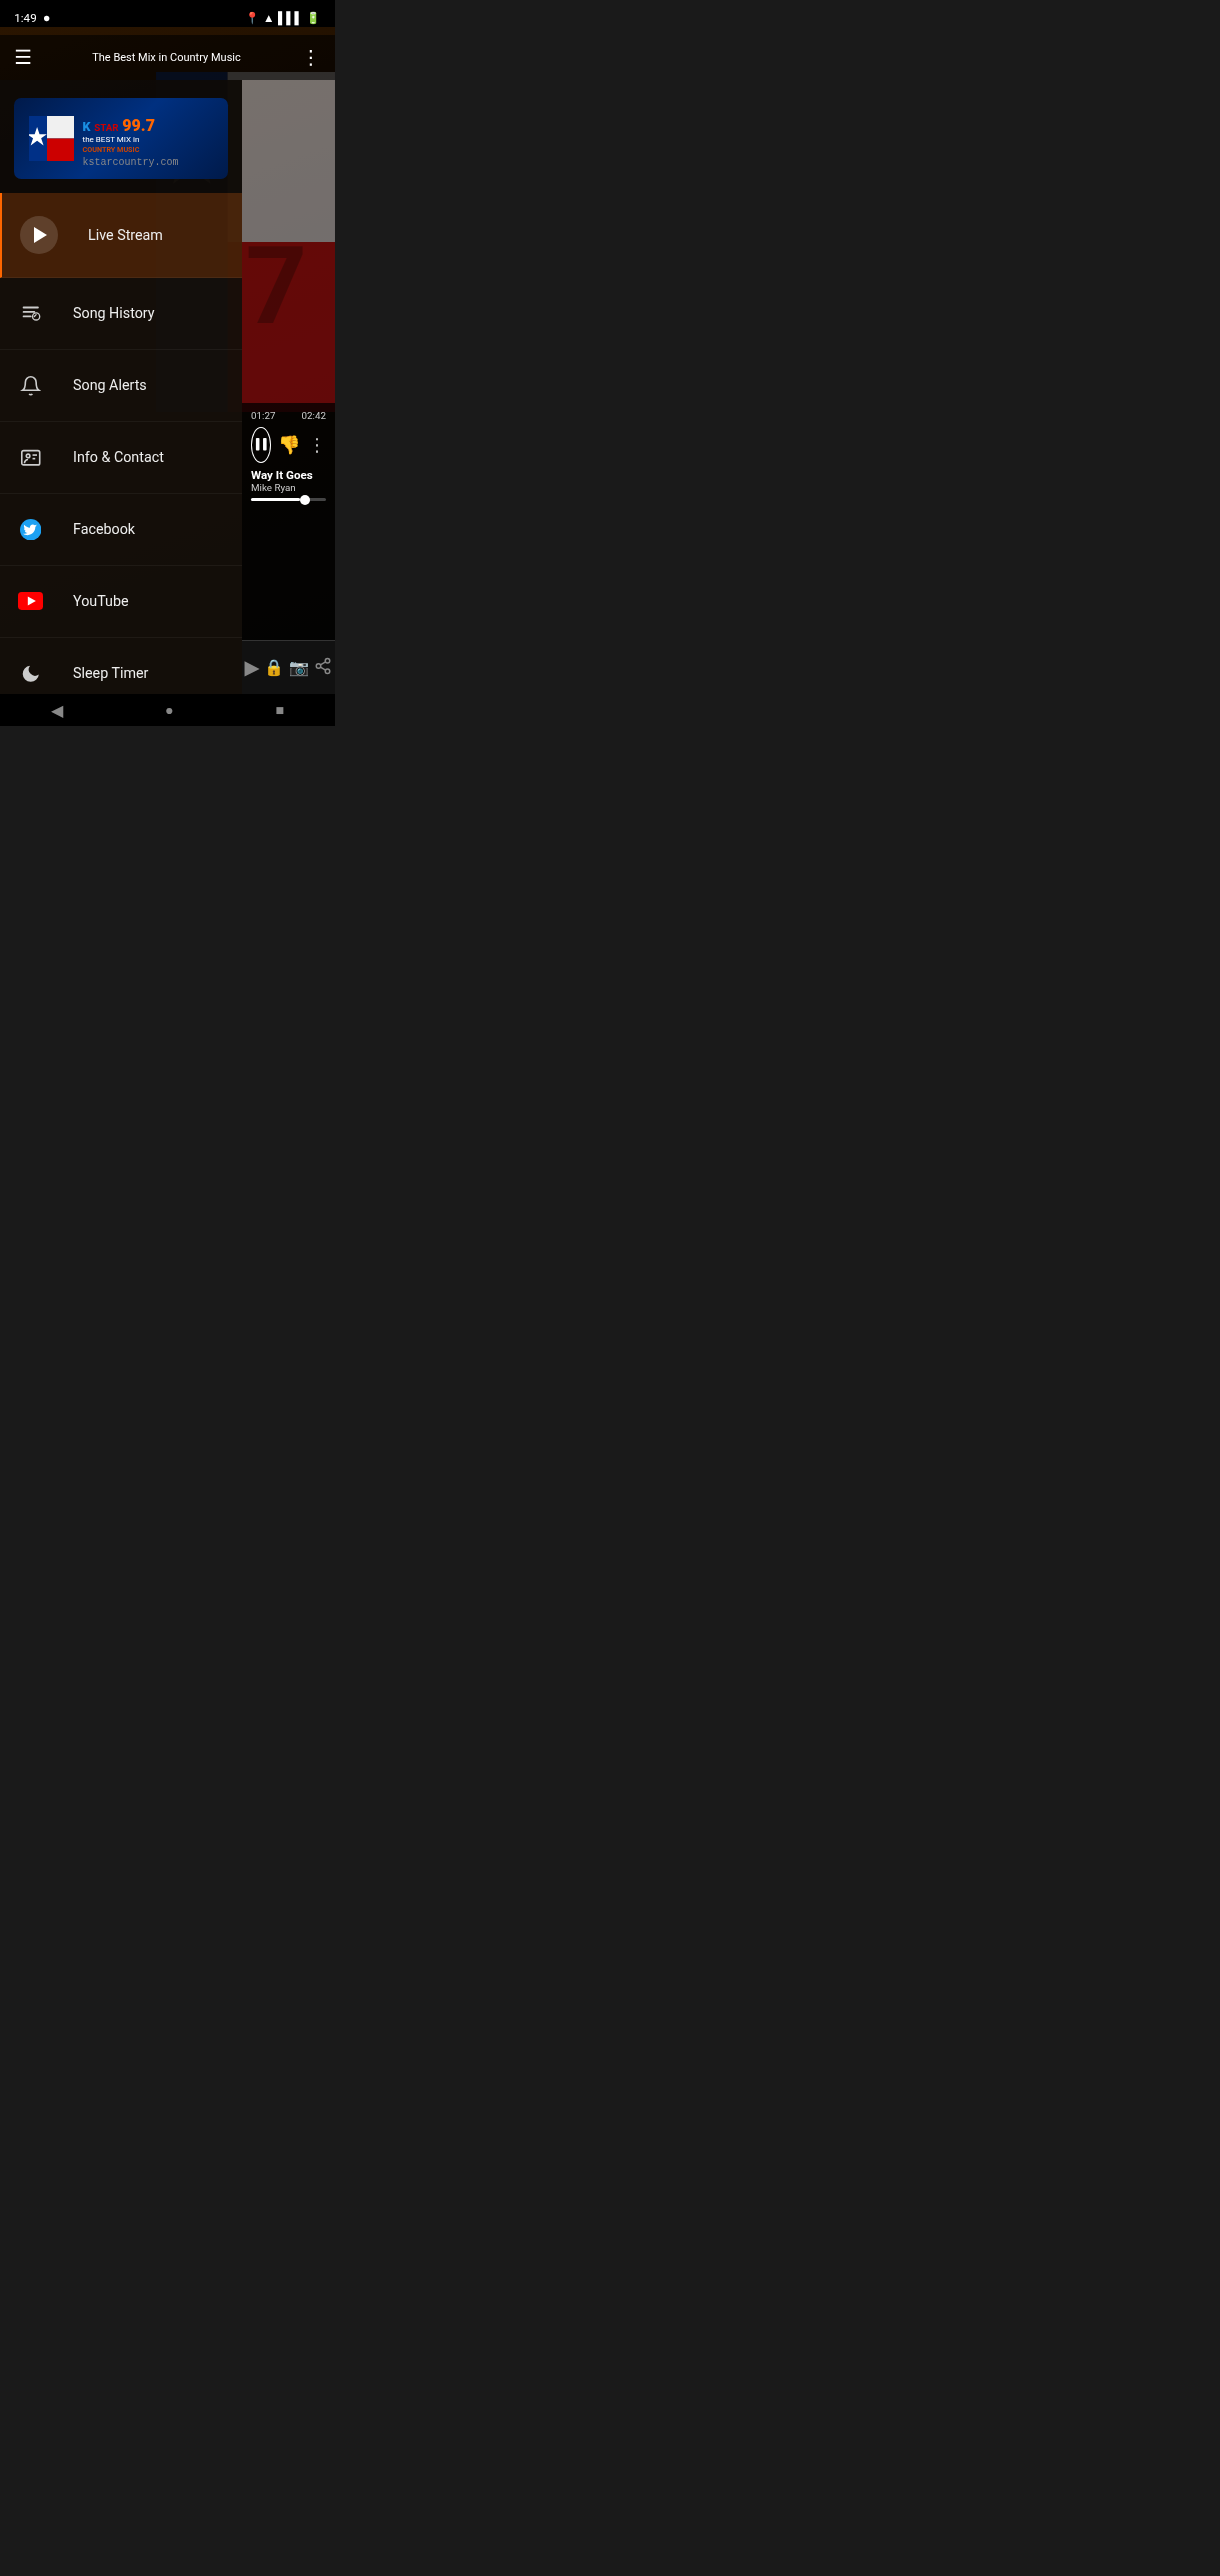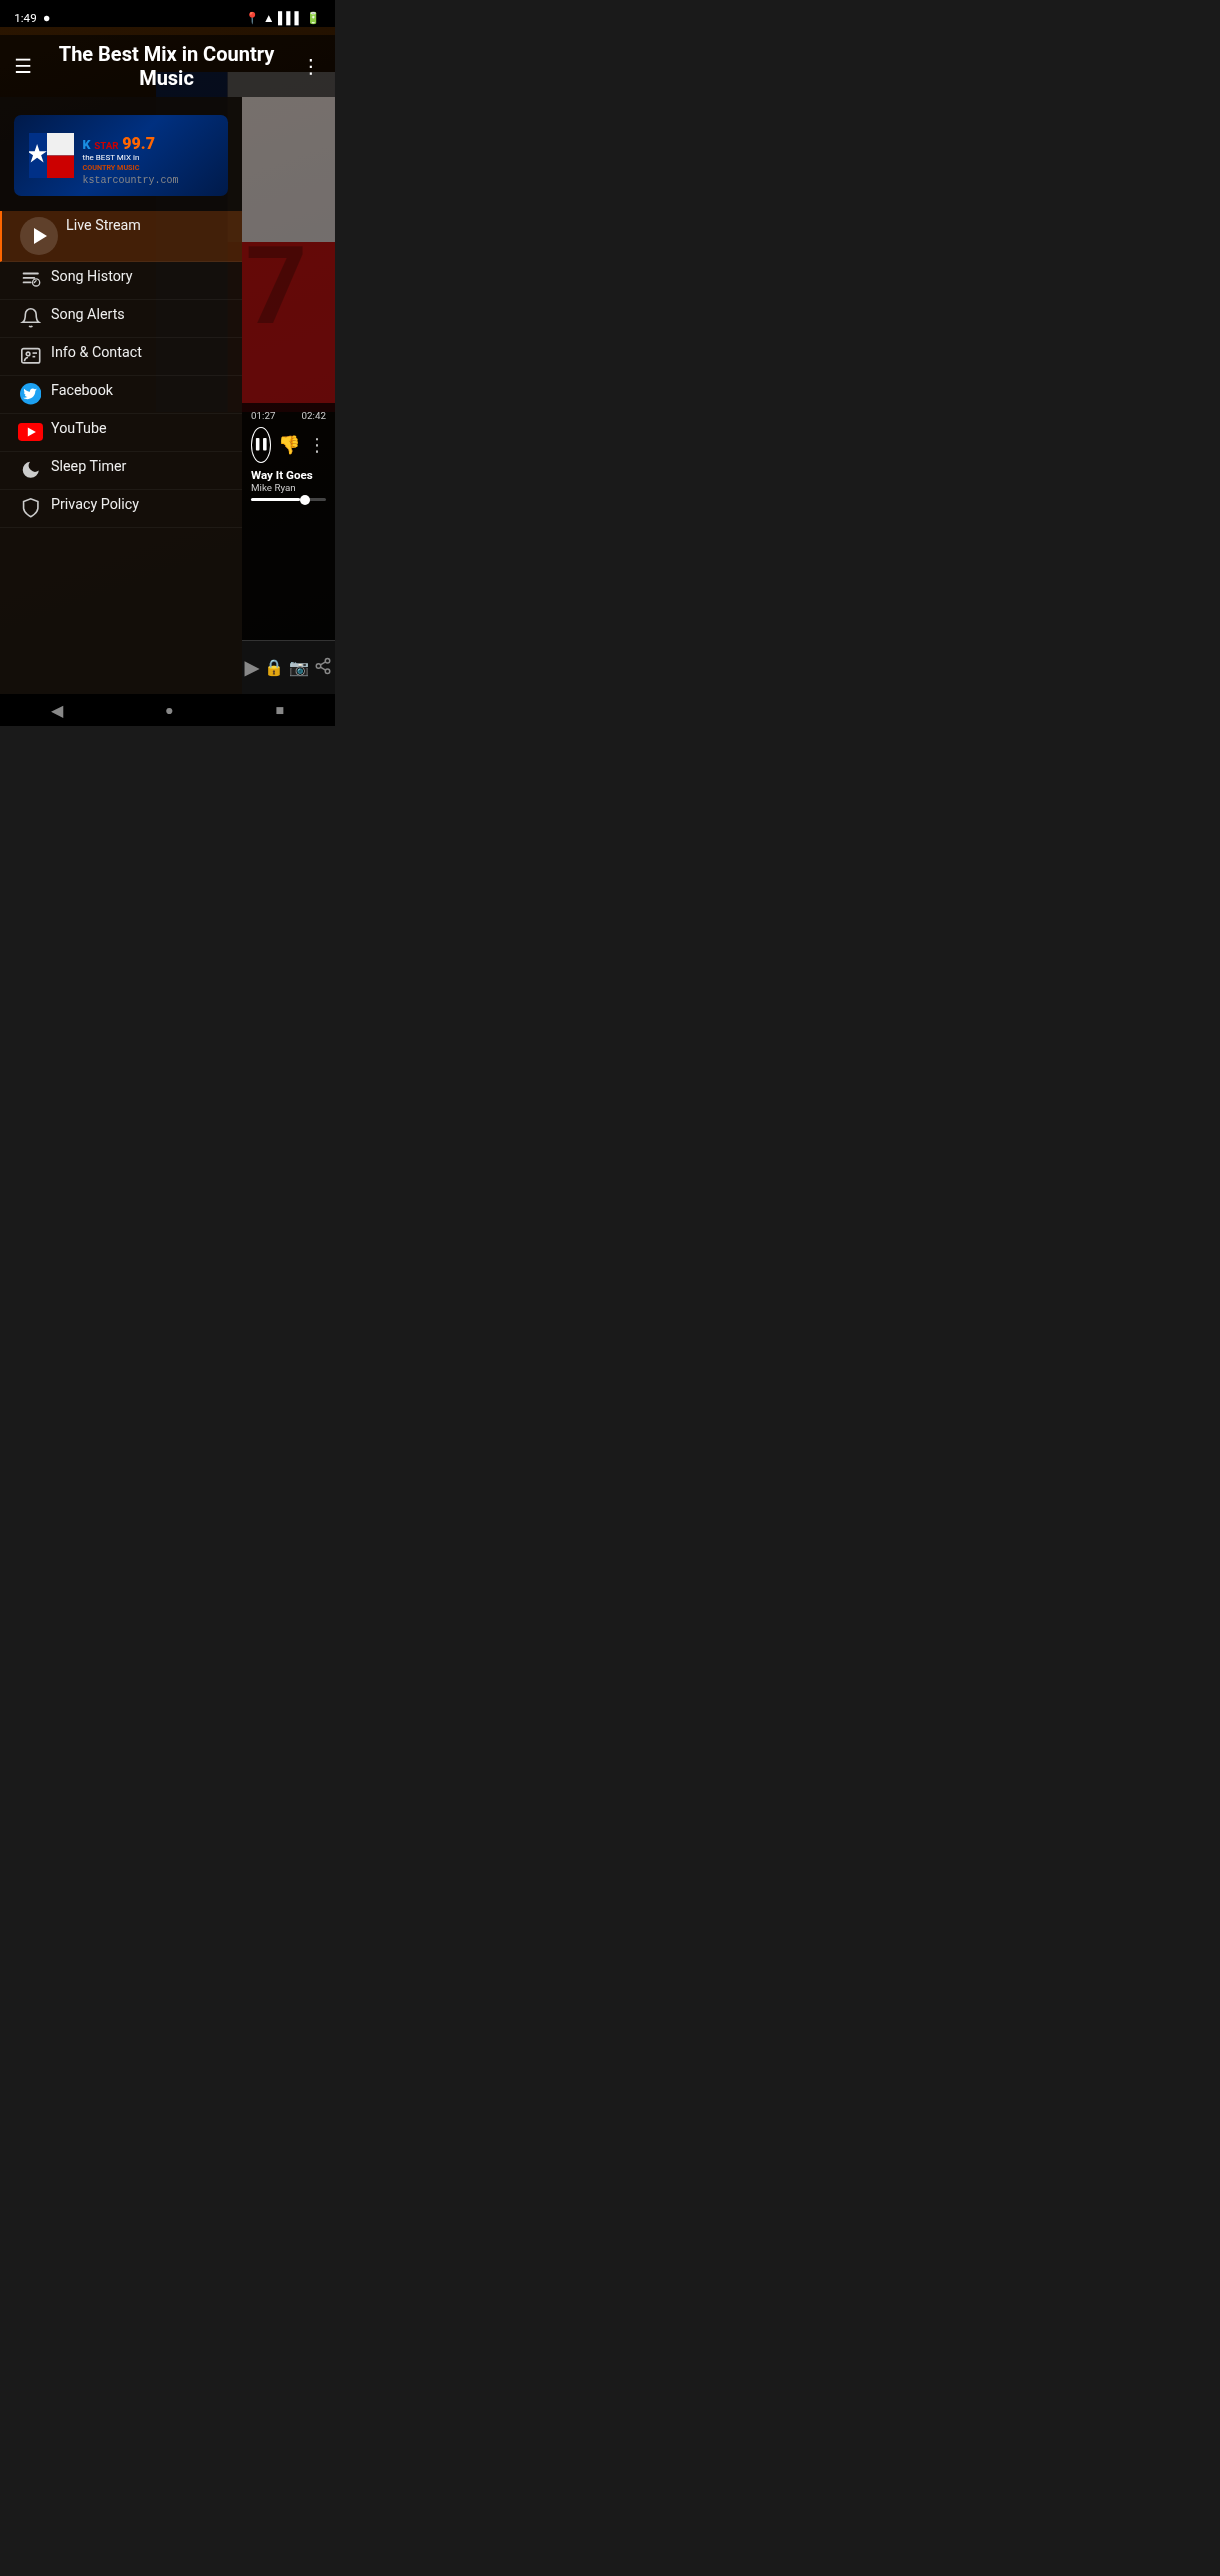--- a/index.html
+++ b/index.html
@@ -34,22 +34,22 @@
       z-index: 5;
       display: flex;
       justify-content: space-between;
       align-items: center;
       padding: 7.2px 10.7px;
       background: rgba(0,0,0,0.6);
     }
 
     .header-title {
       color: #fff;
-      font-size: 20px;
-      font-weight: bold;
+      font-size: 11px;
+      font-weight: normal;
       text-align: center;
       flex: 1;
       padding: 0 7.2px;
     }
 
     
     .drawer-overlay {
       position: relative;
       z-index: 10;
       background: rgba(20, 15, 10, 0.95);
@@ -78,22 +78,23 @@
       position: relative;
     }
 
     .logo-text-area {
       flex: 1;
     }
 
     
     .menu-item {
       display: flex;
-      gap: 8px;
-      padding: 6px 18px;
+      align-items: center;
+      gap: 30px;
+      padding: 23px 18px;
       color: #fff;
       cursor: pointer;
       border-bottom: 0.9px solid rgba(255,255,255,0.05);
       transition: background 0.2s;
     }
 
     .menu-item.active {
       background: rgba(255,100,0,0.2);
       border-left: 2.7px solid #ff6600;
     }

